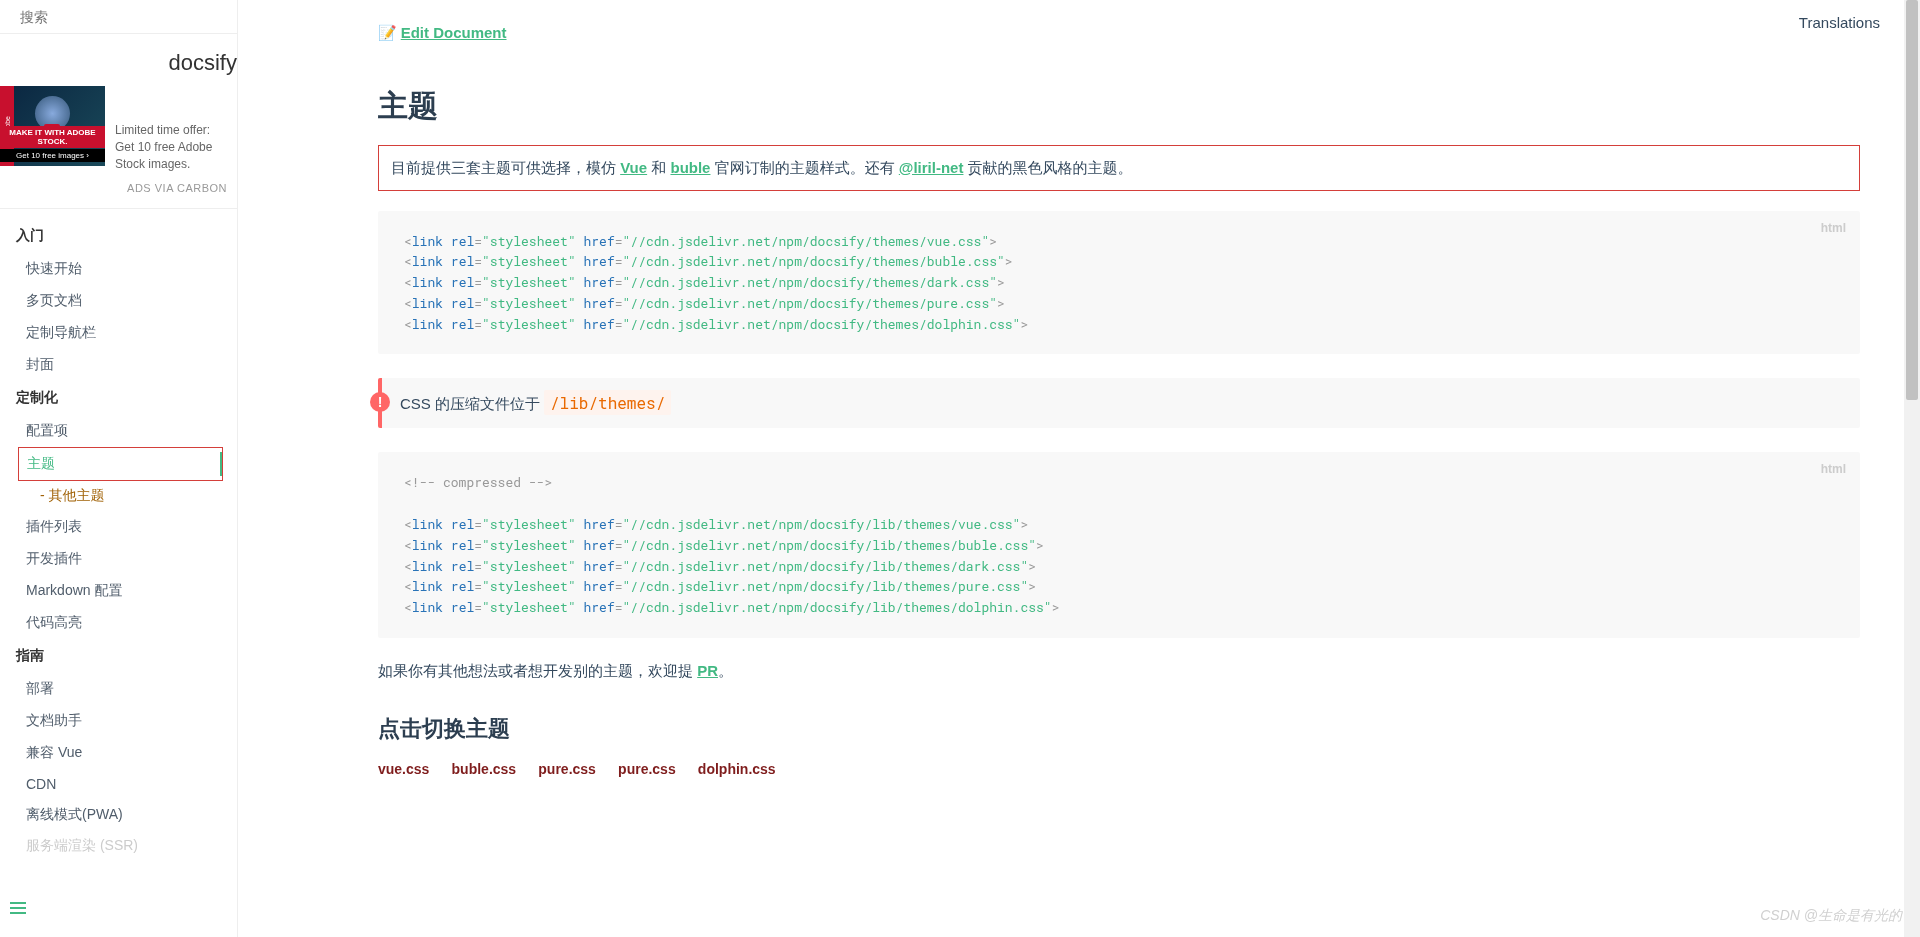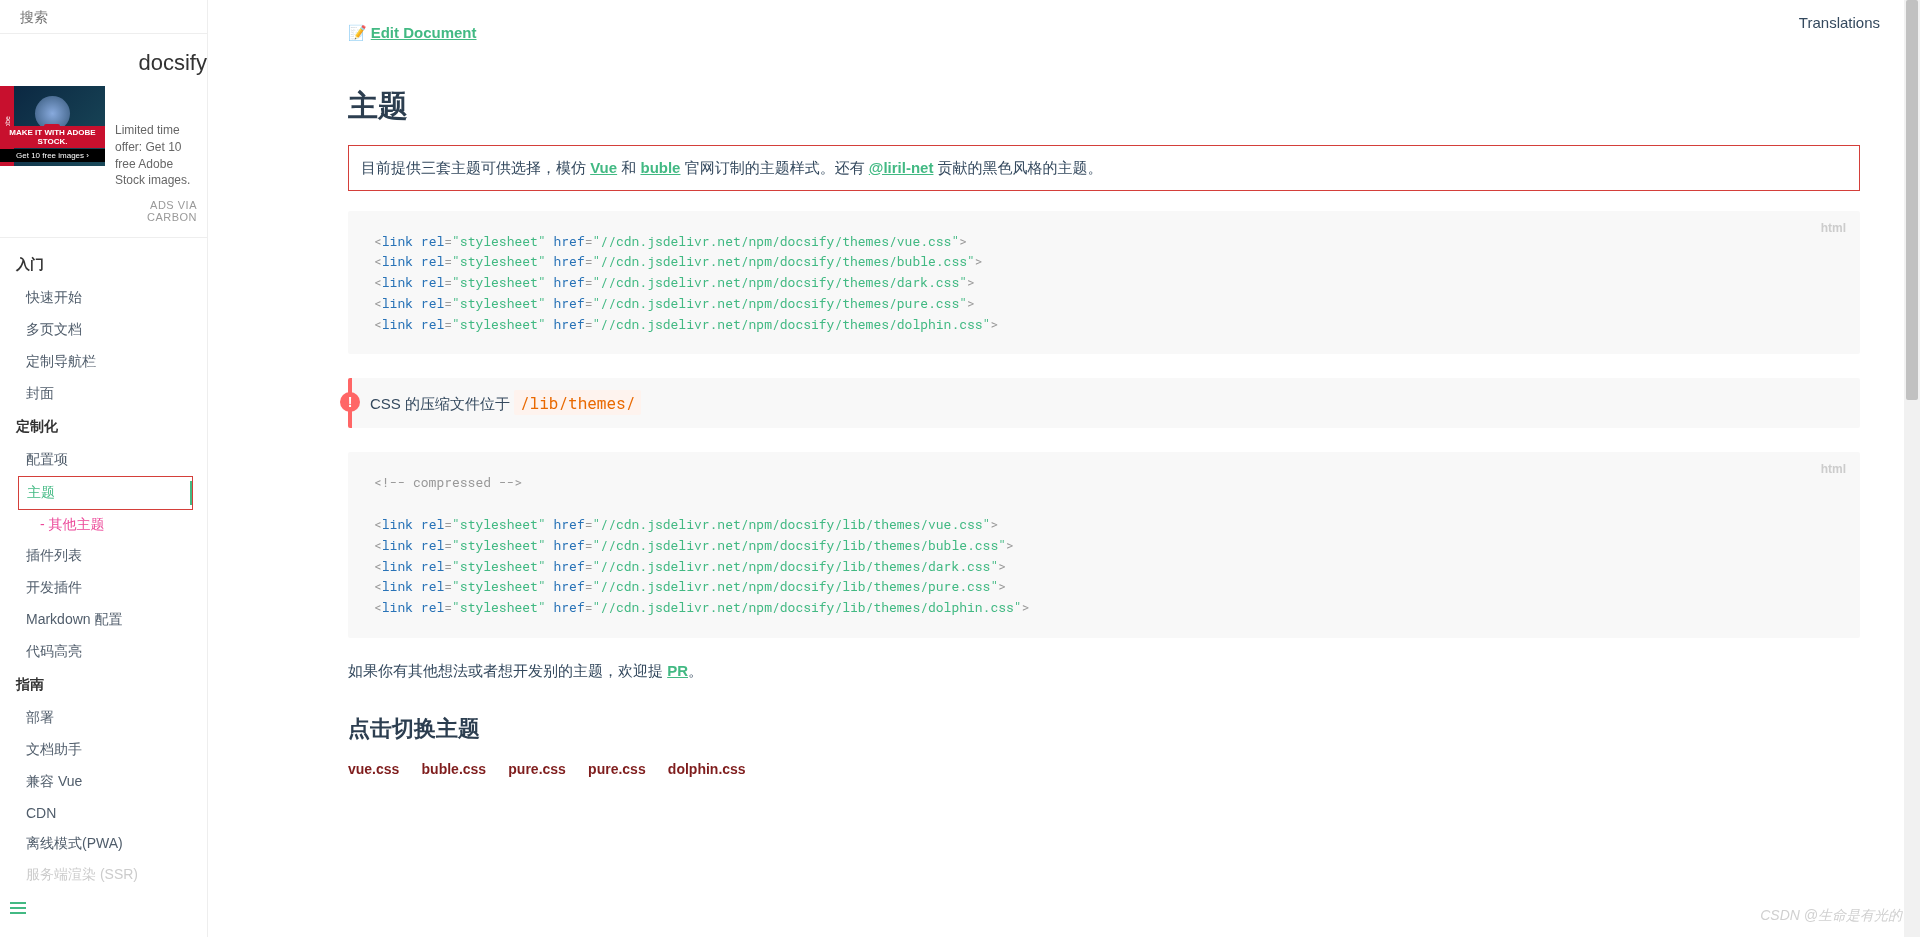--- a/index.html
+++ b/index.html
@@ -1,39 +1,39 @@
 <!DOCTYPE html>
 <html><head>
 <meta charset="utf-8">
 <style>
 * { margin: 0; padding: 0; box-sizing: border-box; }
 body { font-family: "Source Sans Pro", "Helvetica Neue", Arial, sans-serif; font-size: 15px; color: #34495e; background: #fff; }
 .container { display: flex; height: 937px; }
-.sidebar { width: 208px; border-right: 1px solid #eee; overflow-y: auto; padding: 0; position: relative; }
+.sidebar { width: 238px; border-right: 1px solid #eee; overflow-y: auto; padding: 0; position: relative; }
 .search-box { border-bottom: 1px solid #eee; padding: 8px 20px; }
 .search-box input { border: none; outline: none; width: 100%; font-size: 14px; color: #333; }
 .app-name { text-align: right; padding: 16px 0 10px; font-size: 22px; font-weight: 300; color: #333; }
 .ad-block { display: flex; align-items: flex-start; padding: 0 0 10px 0; border-bottom: 1px solid #eee; }
 .ad-img { width: 105px; height: 80px; background: linear-gradient(135deg,#0a2540,#1a4a5a); position: relative; flex-shrink: 0; }
 .ad-img::before { content:""; position:absolute; top:10px; left:35px; width:35px; height:35px; border-radius:50%; background: radial-gradient(circle,#8ad,#357); }
 .ad-img .band1 { position:absolute; bottom:18px; left:0; right:0; background:#c8102e; color:#fff; font-size:8px; text-align:center; padding:2px; font-weight:bold;}
 .ad-img .band2 { position:absolute; bottom:4px; left:0; right:0; background:#000; color:#fff; font-size:8px; text-align:center; padding:2px;}
 .ad-badge { position:absolute; top:38px; left:44px; width:16px; height:16px; background:#c8102e; color:#fff; font-size:8px; display:flex; align-items:center; justify-content:center; border-radius:2px;}
 .ad-left-strip { position:absolute; left:0; top:0; width:14px; height:100%; background:#c8102e; display:flex; align-items:center; justify-content:center;}
 .ad-left-strip span { color:#fff; font-size:7px; writing-mode: vertical-rl; transform: rotate(180deg);}
 .ad-text { padding: 6px 10px; font-size: 12px; color: #666; flex: 1; line-height:1.4;margin-top:30px;}
 .ad-via { text-align: right; padding: 4px 10px; font-size: 11px; color: #999; letter-spacing: 0.5px;}
 .nav { list-style: none; padding: 10px 0 40px; }
 .nav li { padding: 0; }
 .nav .section { font-weight: 700; padding: 8px 16px; color: #333; font-size: 14px;}
 .nav .item { padding: 7px 16px 7px 26px; color: #505d6b; font-size: 14px; cursor: pointer; position: relative;}
 .nav .item.active { color: #42b983; }
 .nav .item.active::after { content:""; position:absolute; right:0; top:4px; bottom:4px; width:2px; background:#42b983;}
 .nav .item.highlighted { border: 1px solid #d43f3a; margin: 0 14px 0 18px; padding-left: 8px; color:#42b983;}
-.nav .subitem { padding: 6px 16px 6px 40px; color: #ec4899; font-size: 14px; cursor: pointer;}
+.nav .subitem { padding: 6px 16px 6px 40px; color: #a16207; font-size: 14px; cursor: pointer;}
 .nav .faded { color: #ccc; padding: 6px 16px 6px 26px; font-size: 14px;}
 .hamburger { position: absolute; bottom: 20px; left: 10px; cursor: pointer; }
 .hamburger-line { width: 16px; height: 2px; background: #42b983; margin: 3px 0; }
 .main { flex: 1; overflow-y: auto; padding: 20px 60px 60px 140px; position: relative; }
 .top-nav { position: absolute; top: 14px; right: 40px; color: #34495e; font-size: 15px;}
 .edit-link { color: #42b983; text-decoration: underline; font-weight:600; }
 .pencil { margin-right: 4px; }
 h1 { font-size: 30px; font-weight: 600; margin: 40px 0 18px; color: #2c3e50;}
 h2 { font-size: 22px; font-weight: 600; margin: 30px 0 16px; color: #2c3e50;}
 .para-box { border: 1px solid #d43f3a; padding: 10px 12px; margin-bottom: 20px; line-height: 1.6;}

